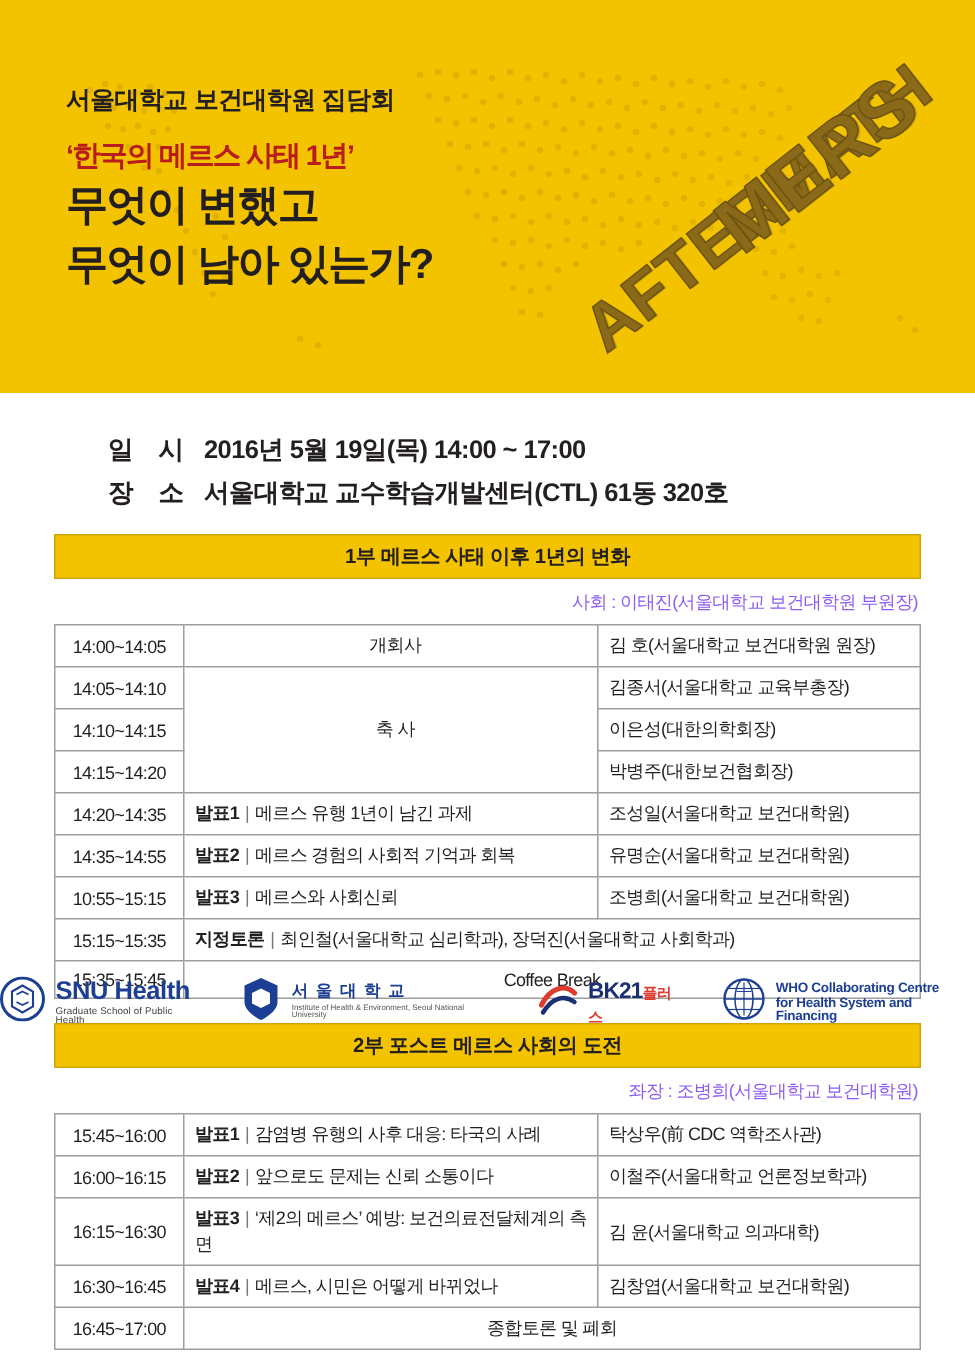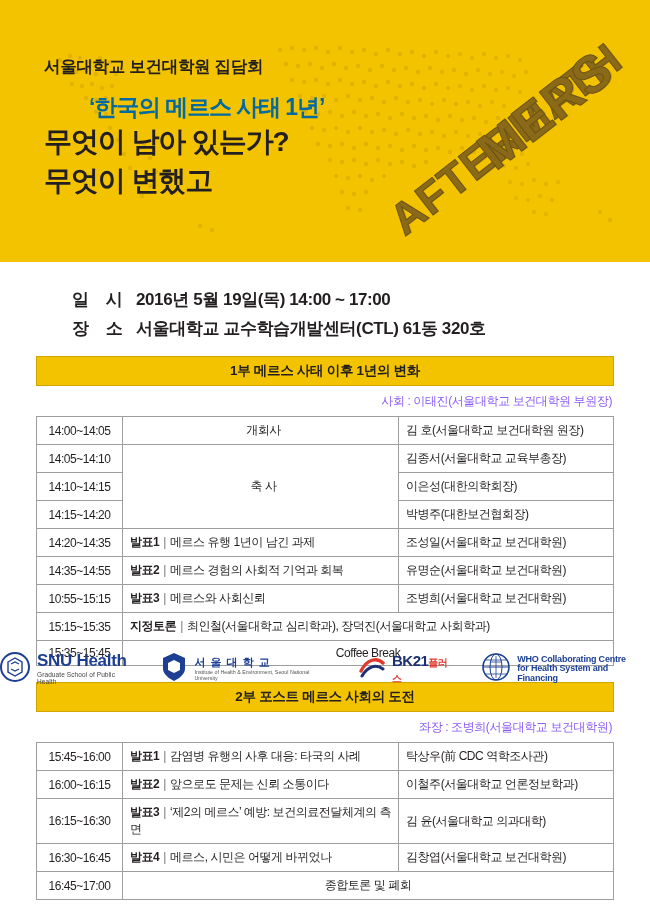--- a/index.html
+++ b/index.html
@@ -28,22 +28,22 @@
     position: absolute; right: 0; top: 0; width: 210px; height: 262px;
     background: linear-gradient(90deg, rgba(243,195,0,0) 0%, rgba(243,195,0,0.15) 40%, rgba(255,255,255,0.0) 100%);
   }
   .banner-text { position: absolute; left: 44px; top: 56px; z-index: 4; }
   .kicker {
     font-size: 16.5px; font-weight: bold; color: #231f20;
     letter-spacing: -0.3px;
   }
   .title1 {
     margin-top: 16px;
-    font-size: 23px; font-weight: bold; color: #0369a1;
-    letter-spacing: -1.1px; line-height: 1.18; margin-left: 45px;
+    font-size: 19px; font-weight: bold; color: #b91c1c;
+    letter-spacing: -1.1px; line-height: 1.18;
   }
   .title2 {
     margin-top: 3px;
     font-size: 28px; font-weight: bold; color: #231f20;
     letter-spacing: -1.1px; line-height: 1.28;
   }
 
   
   .stamp {
     position: absolute; right: -6px; top: 22px;
@@ -344,22 +344,22 @@
               <circle cx="212" cy="230" r="2.2"></circle>
           </g>
         </g>
       </svg>
     </div>
     <div class="fade"></div>
 
     <div class="banner-text">
       <div class="kicker">서울대학교 보건대학원 집담회</div>
       <div class="title1">‘한국의 메르스 사태 1년’</div>
+      <div class="title2">무엇이 변했고</div>
       <div class="title2">무엇이 남아 있는가?</div>
-      <div class="title2">무엇이 변했고</div>
     </div>
 
     <div class="stamp">
       <div class="word w1">AFTERMATH</div>
       <div class="word w2">MERS</div>
     </div>
   </div>
 
   <div class="info">
     <div class="info-row">

